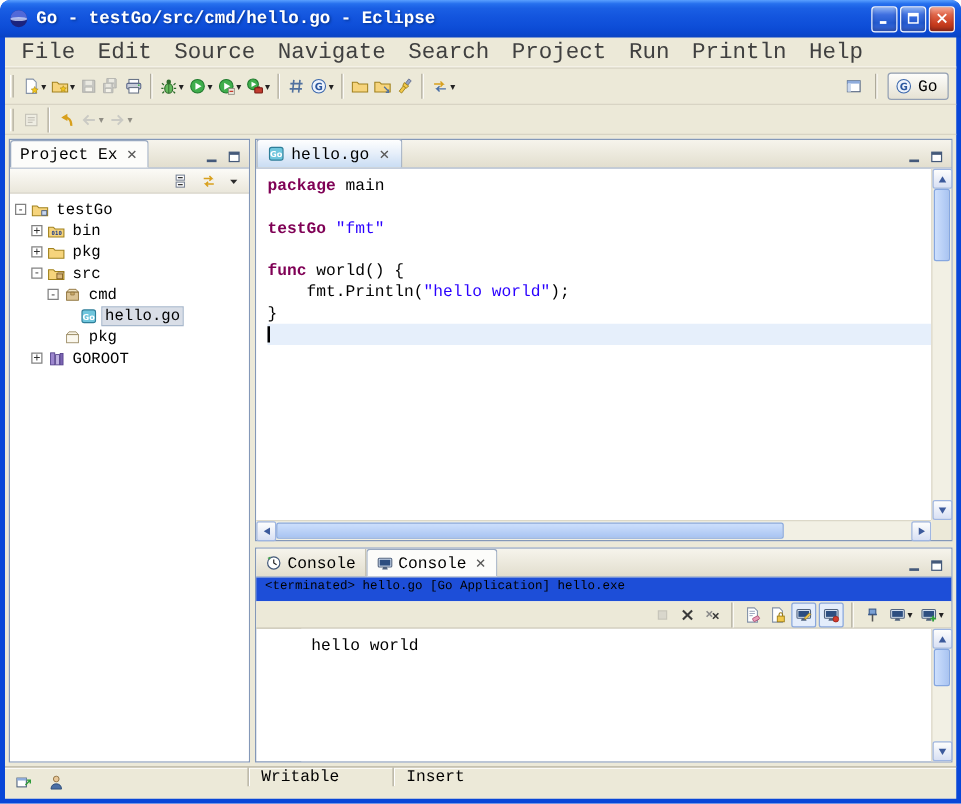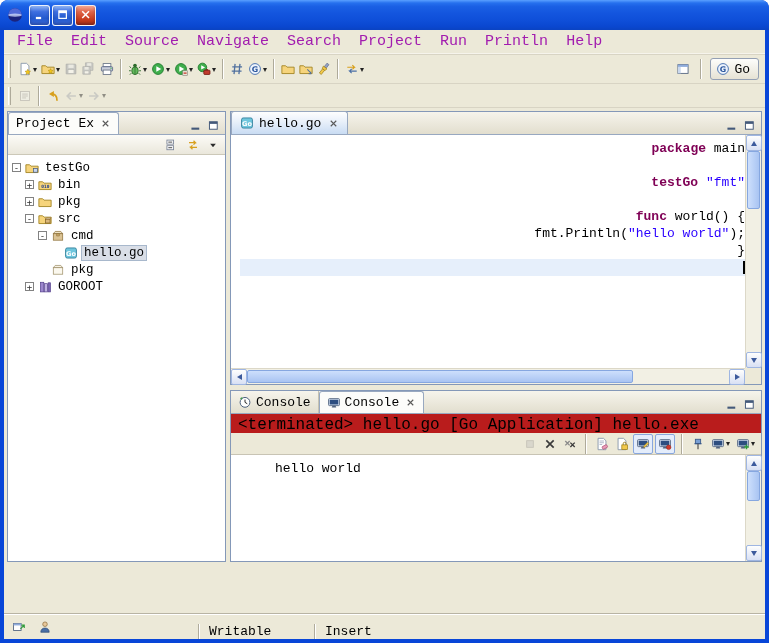--- a/index.html
+++ b/index.html
@@ -12,38 +12,38 @@
   border-radius:7px 7px 0 0;}
 .title-text{color:#fff;font-weight:bold;font-size:14px;text-shadow:1px 1px 2px #05328E;flex:1;white-space:nowrap;overflow:hidden;}
 .win-controls{display:flex;gap:2px;}
 .win-btn{width:21px;height:21px;border:1px solid rgba(255,255,255,.9);border-radius:3px;display:flex;align-items:center;justify-content:center;box-shadow:inset 0 -2px 3px rgba(0,0,40,.3);}
 .win-btn.minimize,.win-btn.maximize{background:linear-gradient(180deg,#8FB4F4 0%,#3E6FE0 30%,#2359CE 65%,#3E6FE0 100%);}
 .win-btn.close{background:linear-gradient(180deg,#F5A894 0%,#E0664A 30%,#C83C1E 70%,#B23315 100%);}
 
 .client{position:absolute;top:30px;left:4px;right:4px;bottom:4px;background:#ECE9D8;display:flex;flex-direction:column;}
 
 .menubar{height:24px;display:flex;align-items:center;padding-left:4px;border-bottom:1px solid #F6F4EC;flex-shrink:0;}
-.menu-item{padding:3px 9px;font-size:15px;color:#a21caf;}
+.menu-item{padding:3px 9px;font-size:18px;color:#404040;}
 
 .toolbar{display:flex;align-items:center;padding:0 2px;flex-shrink:0;}
 .toolbar.row1{height:30px;border-top:1px solid #D8D4C4;border-bottom:1px solid #D8D4C4;}
 .toolbar.row2{height:24px;border-bottom:1px solid #D8D4C4;}
 .tgroup{display:flex;align-items:center;}
 .thandle{width:3px;height:18px;border-left:1px solid #fff;border-right:1px solid #AEAA9A;margin:0 5px 0 2px;}
 .tbtn{display:inline-flex;align-items:center;height:24px;padding:2px;border-radius:2px;}
 .tbtn .dd{font-family:"DejaVu Sans",sans-serif;font-size:8px;color:#222;margin-left:1px;}
 .tbtn.disabled{opacity:.45;filter:grayscale(.7);}
 .tbtn.pressed{border:1px solid #89A7DD;background:#E4EDFB;}
 .tsep{width:2px;height:20px;border-left:1px solid #AEAA9A;border-right:1px solid #FFF;margin:0 4px;}
 .persp-area{margin-left:auto;display:flex;align-items:center;gap:4px;padding-right:4px;}
 .persp-btn{display:inline-flex;align-items:center;gap:4px;height:22px;padding:0 8px 0 5px;border:1px solid #94A0B4;border-radius:3px;background:linear-gradient(180deg,#FDFDFB,#E6E2D4);font-size:13px;}
 
 .main{flex:1;display:flex;gap:4px;padding:3px;min-height:0;}
 .panel{border:1px solid #8498B8;background:#fff;display:flex;flex-direction:column;min-height:0;}
-.left-panel{width:219px;flex-shrink:0;}
+.left-panel{width:193px;flex-shrink:0;}
 .right-col{flex:1;display:flex;flex-direction:column;gap:5px;min-width:0;}
 .editor-panel{flex:1;}
 .console-panel{height:172px;flex-shrink:0;}
 
 .panel-tabs{height:23px;display:flex;align-items:flex-end;background:linear-gradient(180deg,#F6F4EC,#E2DECE);border-bottom:1px solid #98A8C0;flex-shrink:0;}
 .ptab{display:flex;align-items:center;gap:4px;height:22px;padding:0 7px;font-size:13px;border-right:1px solid #C6C2B2;white-space:nowrap;}
 .ptab.active{background:#FCFCFA;border:1px solid #98A8C0;border-bottom:none;border-radius:3px 3px 0 0;}
 .etab{display:flex;align-items:center;gap:5px;height:23px;padding:0 8px;font-size:13px;white-space:nowrap;
   background:linear-gradient(180deg,#FEFEFE 0%,#E8F0FA 45%,#C9DCF3 100%);
   border:1px solid #98A8C0;border-bottom:none;border-radius:3px 3px 0 0;}
@@ -57,21 +57,21 @@
 .tree{flex:1;background:#fff;padding:4px 0;overflow:hidden;font-size:12.5px;}
 .tree-row{display:flex;align-items:center;height:17px;white-space:nowrap;}
 .toggle{flex-shrink:0;margin-right:4px;}
 .toggle.box{width:9px;height:9px;border:1px solid #828282;background:#fff;display:flex;align-items:center;justify-content:center;font-size:9px;color:#333;font-family:"DejaVu Sans Mono",monospace;}
 .toggle.spacer{width:9px;}
 .tree-row .icon{margin-right:4px;display:flex;}
 .tree-label{padding:0 2px;}
 .tree-label.selected{background:#D9DEE7;outline:1px solid #A8B8CC;}
 
 .editor-body{flex:1;position:relative;background:#fff;min-height:0;}
-.code{position:absolute;top:0;left:0;right:16px;bottom:16px;padding:5px 0 0 9px;overflow:hidden;font-size:13px;line-height:17px;text-align:right;}
+.code{position:absolute;top:0;left:0;right:16px;bottom:16px;padding:5px 0 0 9px;overflow:hidden;font-size:13px;line-height:17px;}
 .code-line{white-space:pre;min-height:17px;}
 .code-line.current{background:#E6EFFB;}
 .tk-k{color:#7F0055;font-weight:bold;}
 .tk-s{color:#2A00FF;}
 .tk-p{color:#000;}
 .caret{display:inline-block;width:2px;height:13px;background:#000;vertical-align:middle;}
 
 .sbv{position:absolute;top:0;right:0;width:16px;bottom:16px;background:#F2F0E4;border-left:1px solid #DCD8C8;display:flex;flex-direction:column;}
 .sbv.full{bottom:0;}
 .sbh{position:absolute;left:0;right:16px;bottom:0;height:16px;background:#F2F0E4;border-top:1px solid #DCD8C8;display:flex;}
@@ -81,46 +81,47 @@
 .arrow.up{border-bottom:5px solid #3C5A9C;border-top:none;}
 .arrow.down{border-top:5px solid #3C5A9C;border-bottom:none;}
 .arrow.left{border-right:5px solid #3C5A9C;border-left:none;}
 .arrow.right{border-left:5px solid #3C5A9C;border-right:none;}
 .sb-track{flex:1;position:relative;}
 .sb-thumb{position:absolute;background:linear-gradient(90deg,#CDDFFC,#A9C4F2);border:1px solid #86A7E0;border-radius:2px;}
 .sb-thumb.v{left:1px;right:1px;top:0;height:58px;}
 .sb-thumb.v2{left:1px;right:1px;top:0;height:30px;}
 .sb-thumb.h{top:1px;bottom:1px;left:0;width:80%;background:linear-gradient(180deg,#CDDFFC,#A9C4F2);}
 
-.console-info{height:19px;padding:2px 7px;font-size:16px;background:#b91c1c;white-space:nowrap;overflow:hidden;flex-shrink:0;}
+.console-info{height:19px;padding:2px 7px;font-size:10px;background:#1d4ed8;white-space:nowrap;overflow:hidden;flex-shrink:0;}
 .console-tools{height:22px;display:flex;align-items:center;justify-content:flex-end;gap:2px;padding:0 4px;background:#ECE9D8;border-bottom:1px solid #C8C4B4;flex-shrink:0;}
 .console-tools .tbtn{height:20px;}
 .console-body{flex:1;position:relative;background:#fff;min-height:0;margin-left:36px;}
 .console-out{position:absolute;top:0;left:0;right:16px;bottom:0;padding:6px 8px;font-size:13px;white-space:pre;}
 
-.statusbar{height:26px;border-top:1px solid #B8B4A4;box-shadow:inset 0 1px 0 #FFF;display:flex;align-items:flex-end;font-size:13px;flex-shrink:0;margin-top:48px;}
+.statusbar{height:26px;border-top:1px solid #B8B4A4;box-shadow:inset 0 1px 0 #FFF;display:flex;align-items:flex-start;font-size:13px;flex-shrink:0;}
 .sb-left{width:194px;display:flex;align-items:center;gap:8px;padding-left:6px;flex-shrink:0;}
 .sb-cell{display:flex;align-items:center;padding:0 10px;border-left:1px solid #B0AC9C;box-shadow:inset 1px 0 0 #FFF;white-space:nowrap;}
 .sb-cell.writable{width:116px;}
 .sb-cell.insert{width:114px;}
 .sb-cell.rest{flex:1;}
 .icon{display:inline-flex;align-items:center;justify-content:center;}
 </style>
 </head>
 <body>
 
 <div class="window">
   <div class="titlebar">
     <span class="icon">
         <svg viewBox="0 0 16 16" width="16" height="16">
           <circle cx="8" cy="8" r="6.8" fill="#1B237E"></circle>
           <path d="M1.2 8a6.8 6.8 0 0 1 13.6 0" fill="#5A76E8" opacity=".85"></path>
           <ellipse cx="8" cy="8.2" rx="6.8" ry="1.6" fill="#C9D4F8" opacity=".8"></ellipse>
         </svg>
       </span>
+    <span class="title-text">Go - testGo/src/cmd/hello.go - Eclipse</span>
     <span class="win-controls" id="win-controls">
         <span class="win-btn minimize">
           <svg viewBox="0 0 16 16" width="12" height="12">
             <rect x="2.5" y="10.5" width="7" height="3" fill="#fff"></rect>
           </svg>
         </span>
         <span class="win-btn maximize">
           <svg viewBox="0 0 16 16" width="12" height="12">
             <rect x="2.5" y="2.5" width="10" height="10" fill="none" stroke="#fff" stroke-width="1.6"></rect>
             <rect x="2.5" y="2.5" width="10" height="3" fill="#fff"></rect>

